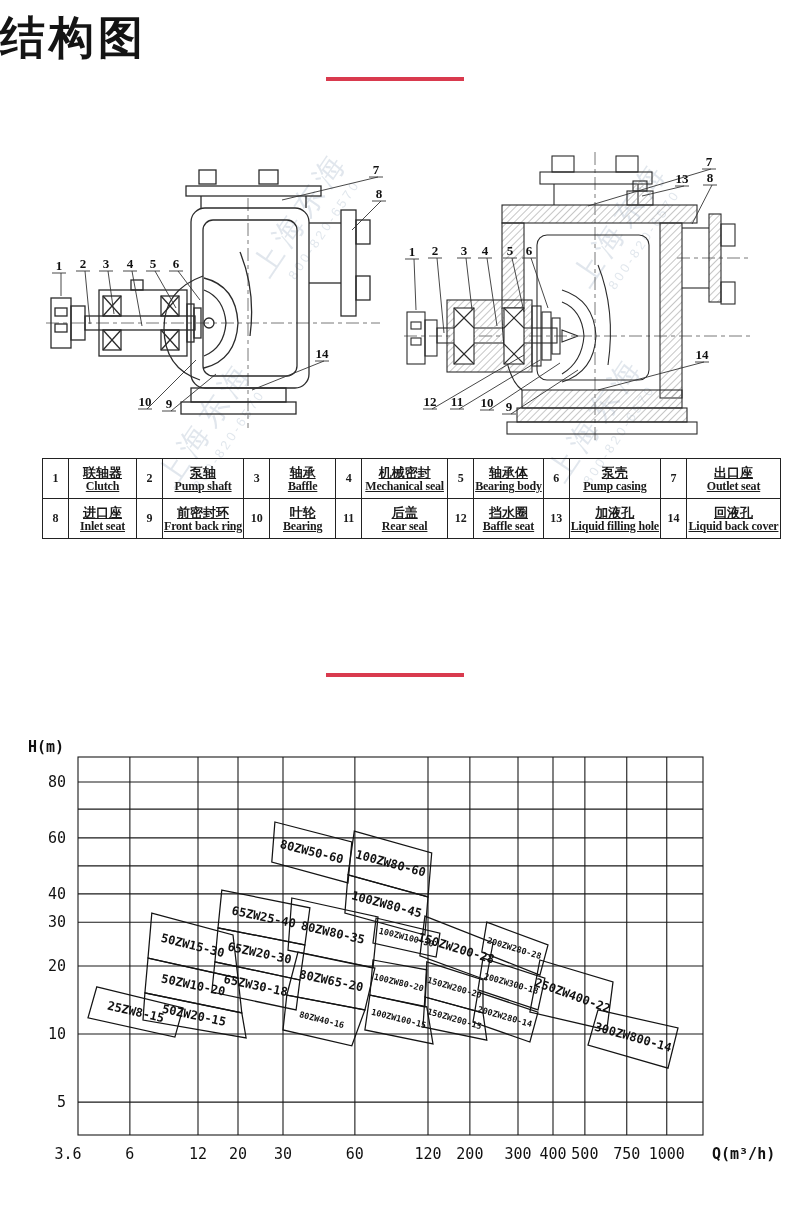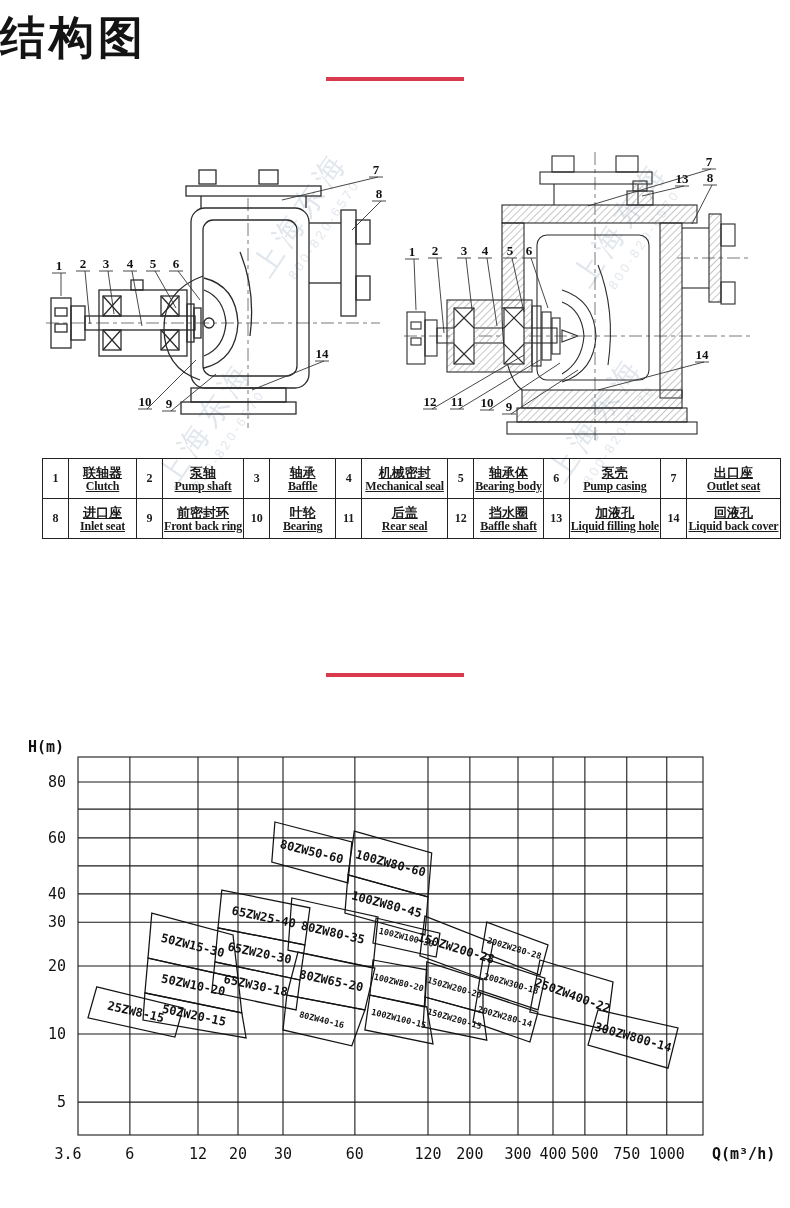--- a/index.html
+++ b/index.html
@@ -344,21 +344,21 @@
             <div class="en">Bearing</div>
           </td>
           <td class="num">11</td>
           <td>
             <div class="cn">后盖</div>
             <div class="en">Rear seal</div>
           </td>
           <td class="num">12</td>
           <td>
             <div class="cn">挡水圈</div>
-            <div class="en">Baffle shaft</div>
+            <div class="en">Baffle seat</div>
           </td>
           <td class="num">13</td>
           <td>
             <div class="cn">加液孔</div>
             <div class="en">Liquid filling hole</div>
           </td>
           <td class="num">14</td>
           <td>
             <div class="cn">回液孔</div>
             <div class="en">Liquid back cover</div>

